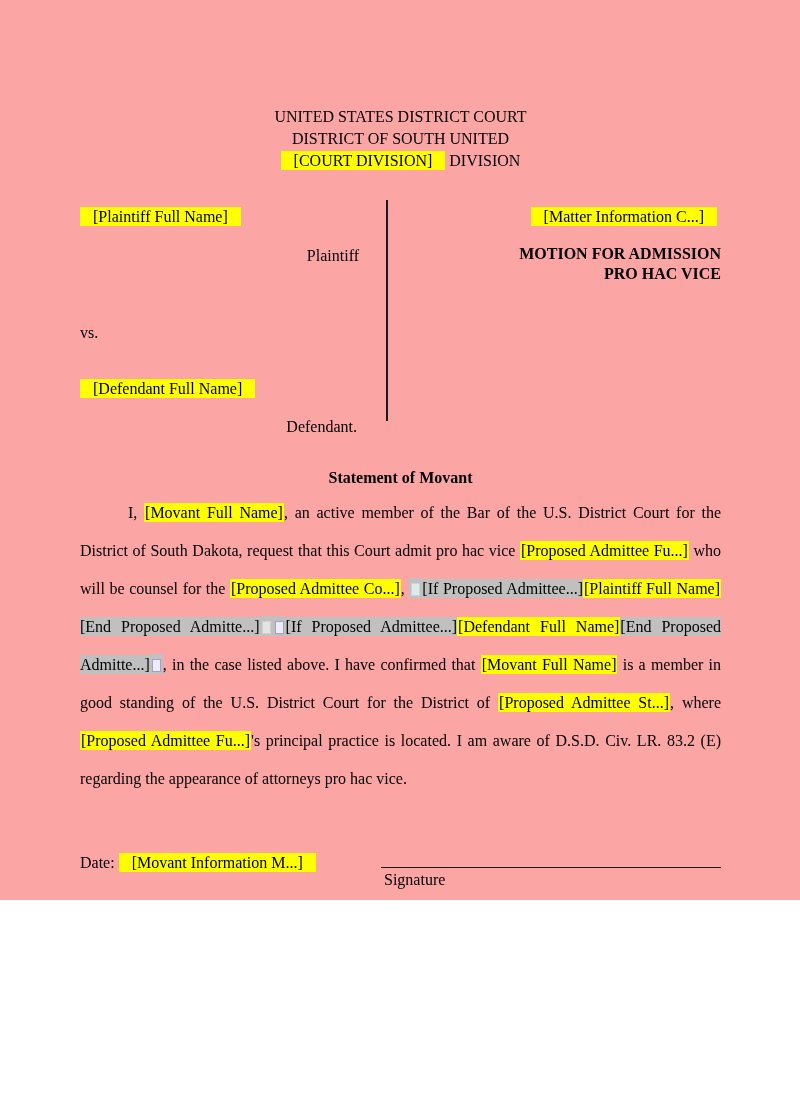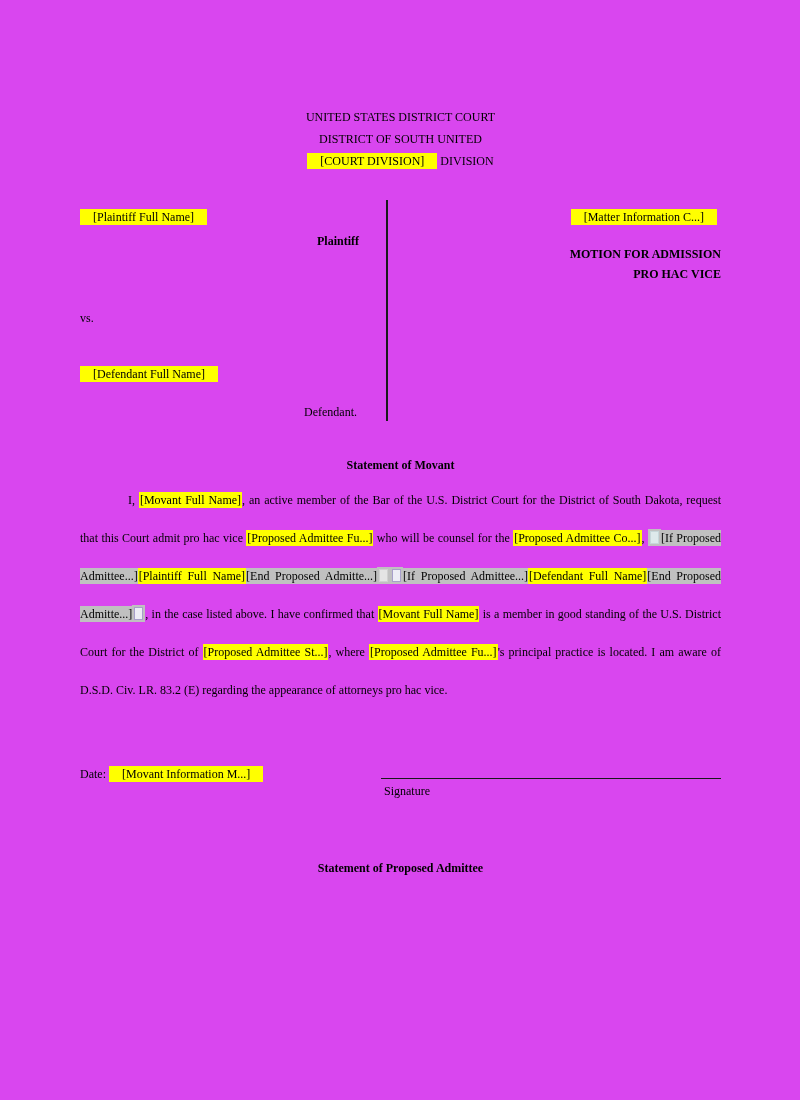--- a/index.html
+++ b/index.html
@@ -1,46 +1,46 @@
 <!DOCTYPE html>
 <html><head>
 <meta charset="utf-8">
 <style>
   * { margin:0; padding:0; box-sizing:border-box; }
   html,body { background:#ffffff; }
   .page {
     position:relative;
-    width:800px; height:1100px;
-    background:#d946ef;
+    width:800px; height:900px;
+    background:#fca5a5;
     overflow:hidden;
     font-family:"Liberation Serif","DejaVu Serif",serif;
-    font-size:12px;
+    font-size:16px;
     color:#000000;
   }
   .content { padding:106px 79px 0 80px; }
 
   
   .court-header { text-align:center; line-height:22px; }
 
   
   .caption { display:flex; margin-top:28px; height:221px; }
   .cap-left  { width:306px; padding-top:5px; }
   .cap-divider { width:2px; background:#1a1a1a; height:100%; }
   .cap-right { flex:1; padding-top:5px; }
   .cap-line { line-height:24px; }
   .cap-line.right { text-align:right; }
-  .cap-line.pl { padding-right:27px;font-weight:bold; }
+  .cap-line.pl { margin-top:15px; padding-right:27px; }
   .cap-line.vs { margin-top:53px; }
   .cap-line.def { margin-top:32px; }
   .cap-line.dl { margin-top:14px; padding-right:29px; }
   .matter-line { line-height:24px; text-align:right; padding-right:4px; }
   .motion-title { margin-top:15px; text-align:right; font-weight:bold; line-height:20px; }
 
   
-  .section-heading { margin-top:34px; text-align:center; font-weight:bold; line-height:20px; }
+  .section-heading { margin-top:47px; text-align:center; font-weight:bold; line-height:20px; }
   .section-heading.admittee { margin-top:55px; }
 
   
   .body-para {
     margin-top:6px;
     text-align:justify;
     text-indent:48px;
     line-height:38px;
   }
   .seg { }

